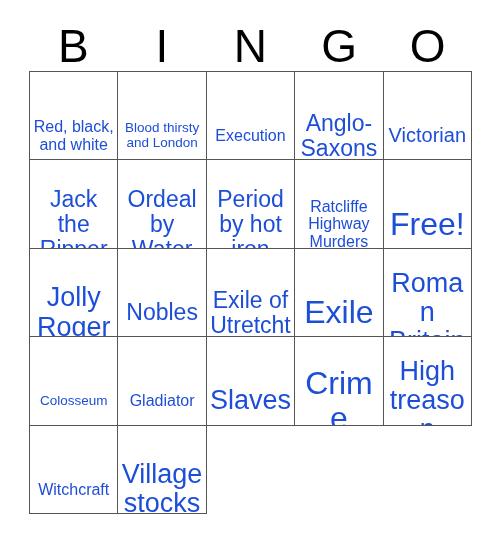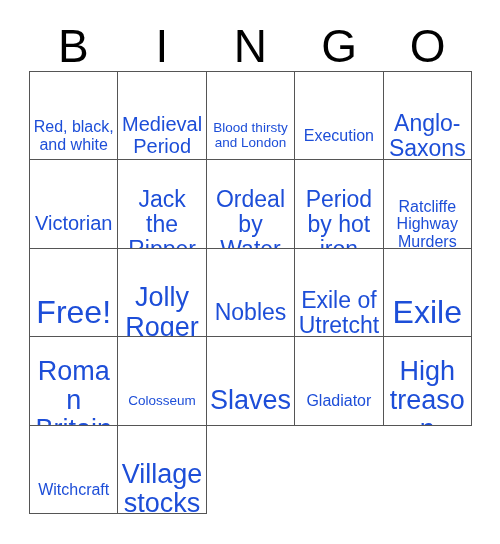--- a/index.html
+++ b/index.html
@@ -95,23 +95,20 @@
     <div class="header-cell">I</div>
     <div class="header-cell">N</div>
     <div class="header-cell">G</div>
     <div class="header-cell">O</div>
   </div>
 
   <div class="grid">
     <div class="cell s-sm">
         <span class="cell-text">Red, black, and white</span>
       </div>
-    <div class="cell s-md">
-        <span class="cell-text">Medieval Period</span>
-      </div>
     <div class="cell s-xs">
         <span class="cell-text">Blood thirsty and London</span>
       </div>
 
     <div class="cell s-sm">
         <span class="cell-text">Execution</span>
       </div>
     <div class="cell s-lg">
         <span class="cell-text">Anglo-Saxons</span>
       </div>
@@ -146,26 +143,29 @@
       </div>
     <div class="cell s-xxl">
         <span class="cell-text">Exile</span>
       </div>
     <div class="cell s-xl">
         <span class="cell-text">Roman Britain</span>
       </div>
     <div class="cell s-xs">
         <span class="cell-text">Colosseum</span>
       </div>
+    <div class="cell s-sm">
+        <span class="cell-text">Gladiator</span>
+      </div>
+
     <div class="cell s-xl">
         <span class="cell-text">Slaves</span>
       </div>
-
-    <div class="cell s-sm">
-        <span class="cell-text">Gladiator</span>
+    <div class="cell s-xxl">
+        <span class="cell-text">Crime</span>
       </div>
     <div class="cell s-xl">
         <span class="cell-text">High treason</span>
       </div>
     <div class="cell s-sm">
         <span class="cell-text">Witchcraft</span>
       </div>
     <div class="cell s-xl">
         <span class="cell-text">Village stocks</span>
       </div>

